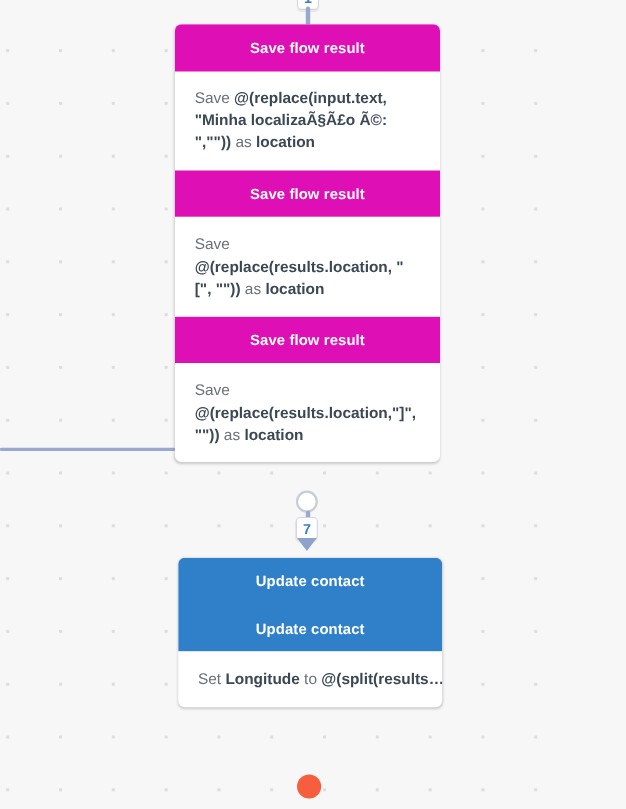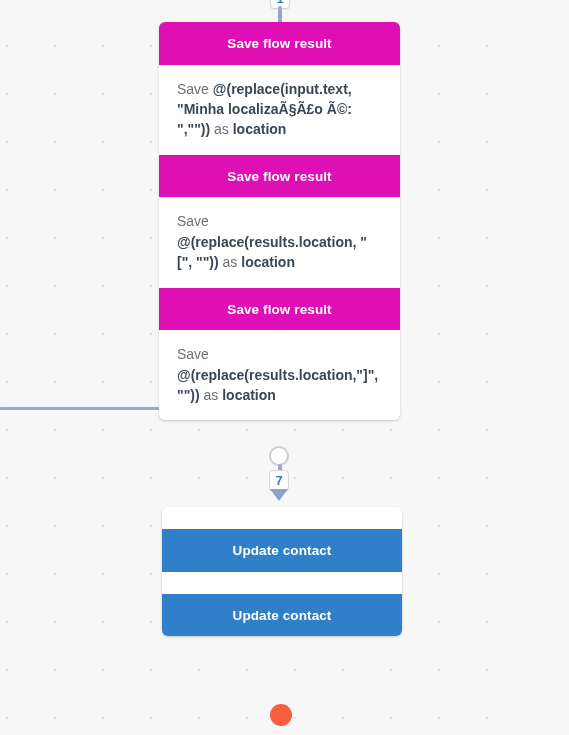--- a/index.html
+++ b/index.html
@@ -50,21 +50,21 @@
   .action-header {
     color: #ffffff;
     font-size: 13.5px;
     font-weight: bold;
     text-align: center;
     letter-spacing: 0.1px;
     padding: 15px 8px 14px 8px;
     line-height: 1;
   }
   .hdr-magenta { background: #de0fb5; }
-  .hdr-blue    { background: #2f80c8; margin-top: 22px; }
+  .hdr-blue    { background: #2f80c8; }
 
   .action-body {
     padding: 14px 18px 15px 18px;
     font-size: 14px;
     line-height: 1.46;
     color: #6b7076;
     font-weight: normal;
     word-break: break-word;
   }
   .action-body b {
@@ -159,17 +159,18 @@
 
   <div class="conn-dot" id="mid-dot"></div>
   <div class="conn-stem" id="mid-stem"></div>
   <div class="conn-badge" id="mid-badge">7</div>
   <div class="conn-arrow" id="mid-arrow"></div>
 
   <div class="node node-blue">
     <div class="action-header hdr-blue">Update contact</div>
 
     <div class="action-header hdr-blue">Update contact</div>
+    <div class="action-body single-line"><span>Set </span><b>Longitude</b><span> to </span><b>@(split(results…</b></div>
   </div>
 
   <div class="exit-dot" id="exit-dot-1"></div>
 
 </div>
 
 </body></html>

